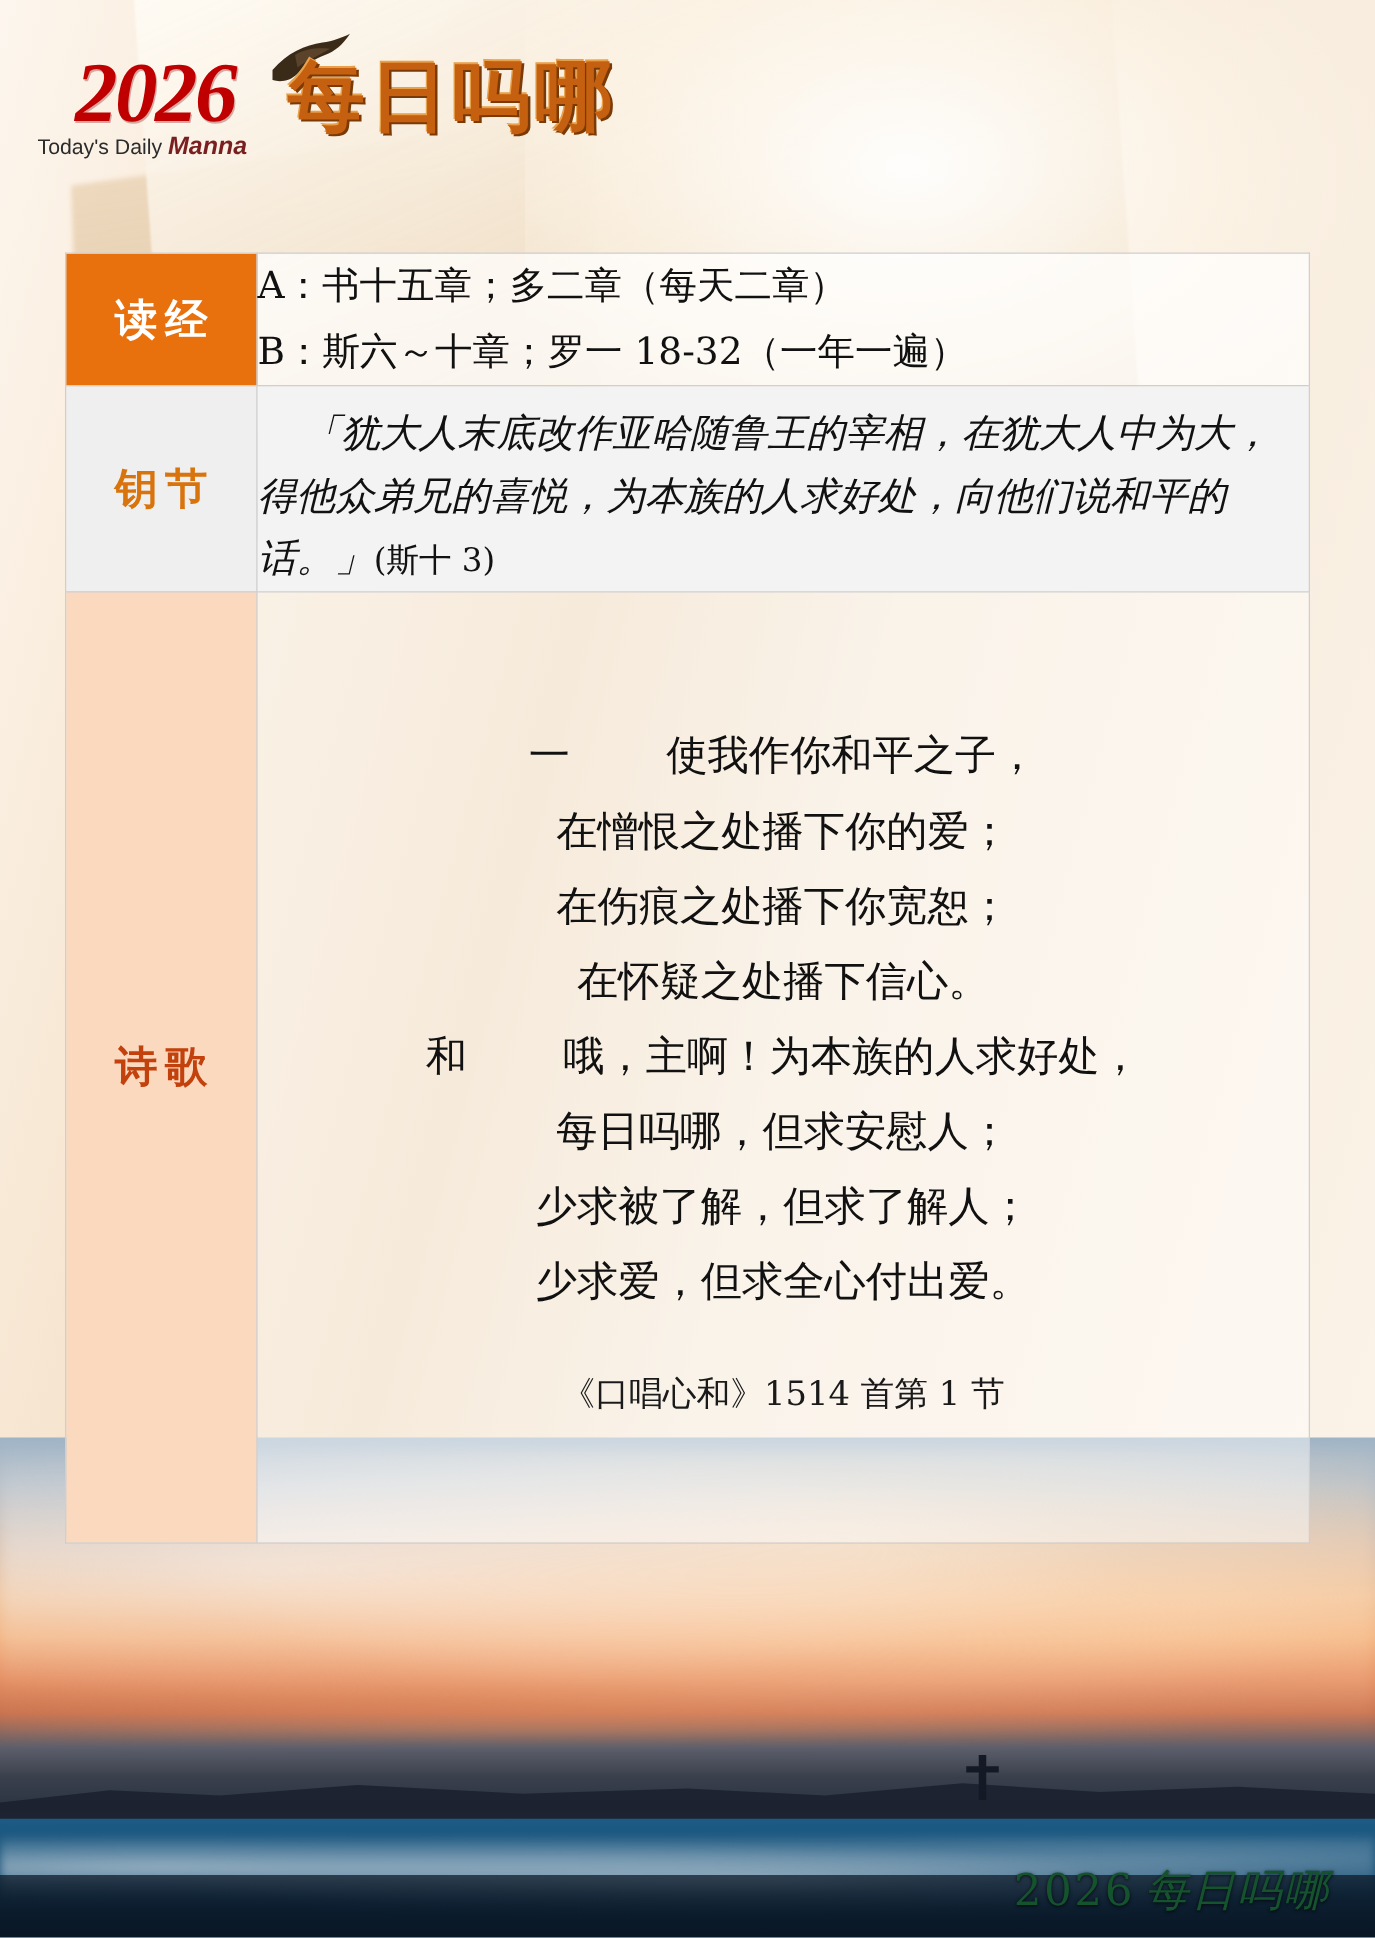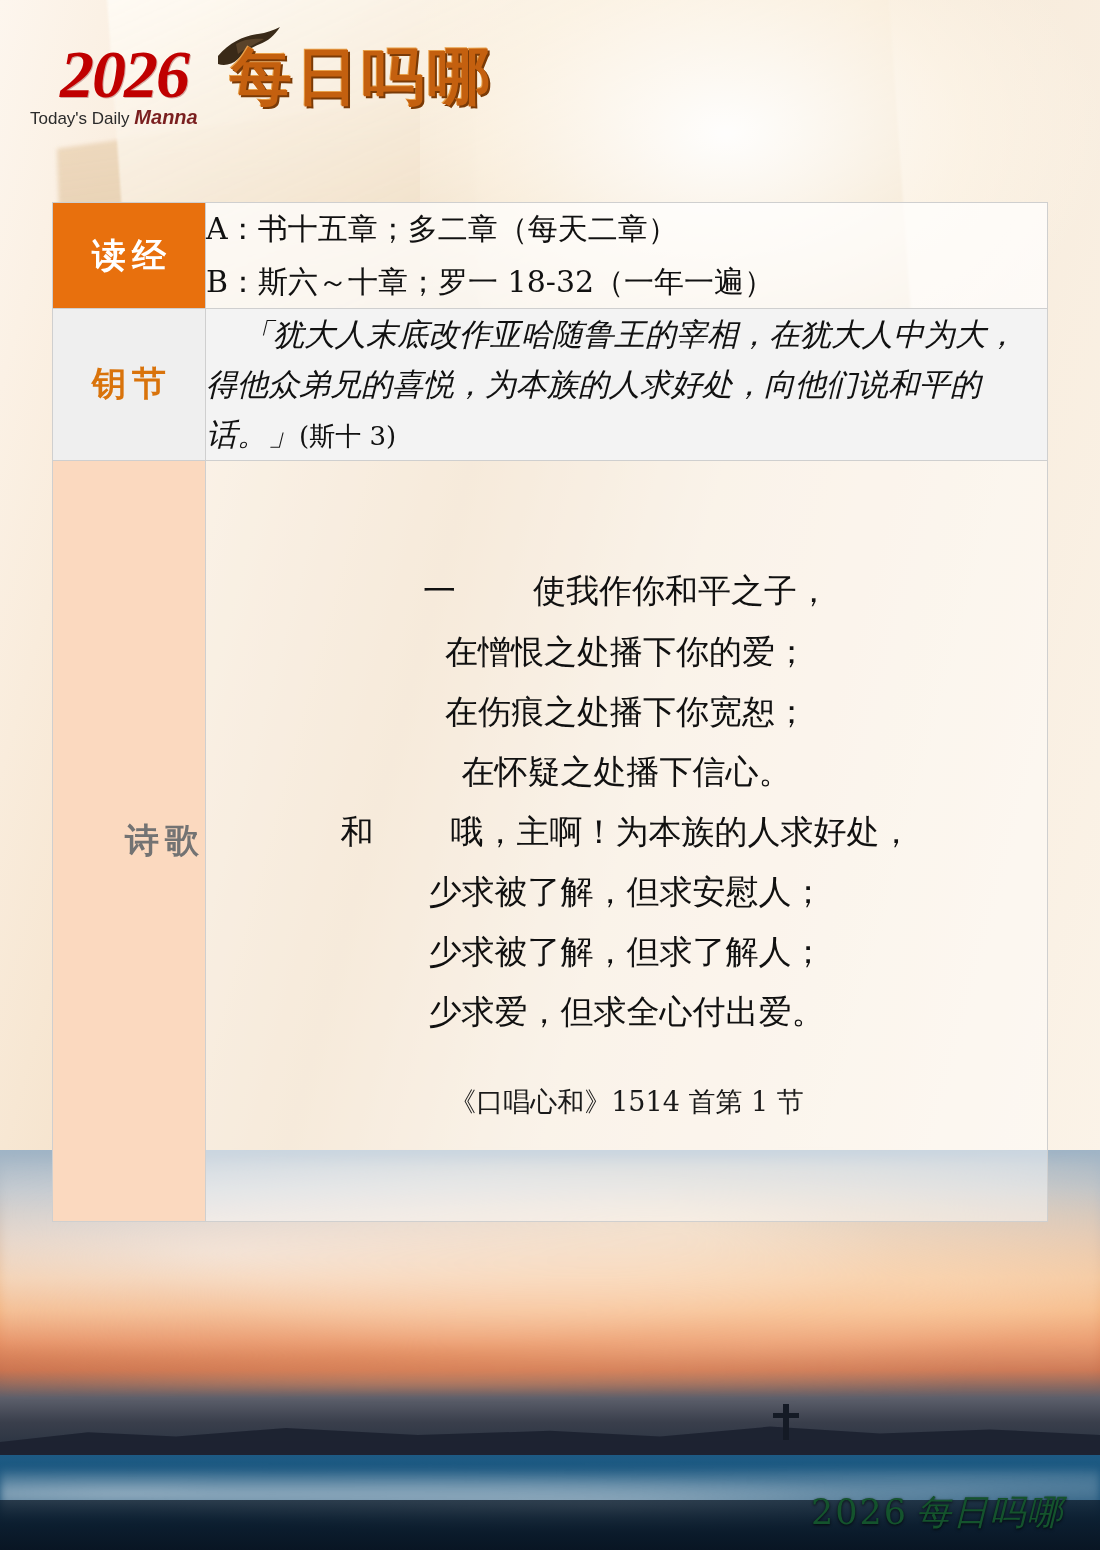--- a/index.html
+++ b/index.html
@@ -216,22 +216,21 @@
     background: #e8700d;
     color: #ffffff;
   }
   .lbl-grey {
     background: #efefef;
     color: #d9730b;
     margin-top: 27px;
   }
   .lbl-peach {
     background: #fbd9bf;
-    color: #737373;
-    text-align: right;
+    color: #c2410c;
   }
   .cell {
     background: rgba(255,255,255,0.72);
     padding: 14px 18px 16px 18px;
   }
   .cell-grey {
     background: #f3f3f3;
   }
   .cell-clear {
     background: rgba(255,255,255,0.60);
@@ -244,20 +243,21 @@
     line-height: 1.75;
     white-space: nowrap;
   }
   .key-text {
     font-family: "DejaVu Serif", serif;
     font-style: italic;
     font-size: 31px;
     color: #111;
     line-height: 1.62;
     text-indent: 36px;
+    margin-top: 13px;
   }
   .key-ref {
     font-style: normal;
     font-size: 26px;
   }
   .pray-text {
     font-family: "DejaVu Sans", sans-serif;
     font-size: 30px;
     color: #111;
     line-height: 1.6;
@@ -362,21 +362,21 @@
       <td class="lbl lbl-peach">诗歌</td>
       <td class="hymn-cell">
         <div class="hymn-body">
           <div class="hymn-line"><span class="stanza-no">一</span><span>使我作你和平之子，</span></div>
           <div class="hymn-line">在憎恨之处播下你的爱；</div>
           <div class="hymn-line">在伤痕之处播下你宽恕；</div>
           <div class="hymn-line">在怀疑之处播下信心。</div>
         </div>
         <div class="hymn-body">
           <div class="hymn-line"><span class="stanza-no">和</span><span>哦，主啊！为本族的人求好处，</span></div>
-          <div class="hymn-line">少求被了解，但求安慰人；</div>
+          <div class="hymn-line">每日吗哪，但求安慰人；</div>
           <div class="hymn-line">少求被了解，但求了解人；</div>
           <div class="hymn-line">少求爱，但求全心付出爱。</div>
         </div>
         <div class="hymn-src">《口唱心和》1514 首第 1 节</div>
       </td>
     </tr>
   </tbody>
     </table>
 </div>
 

